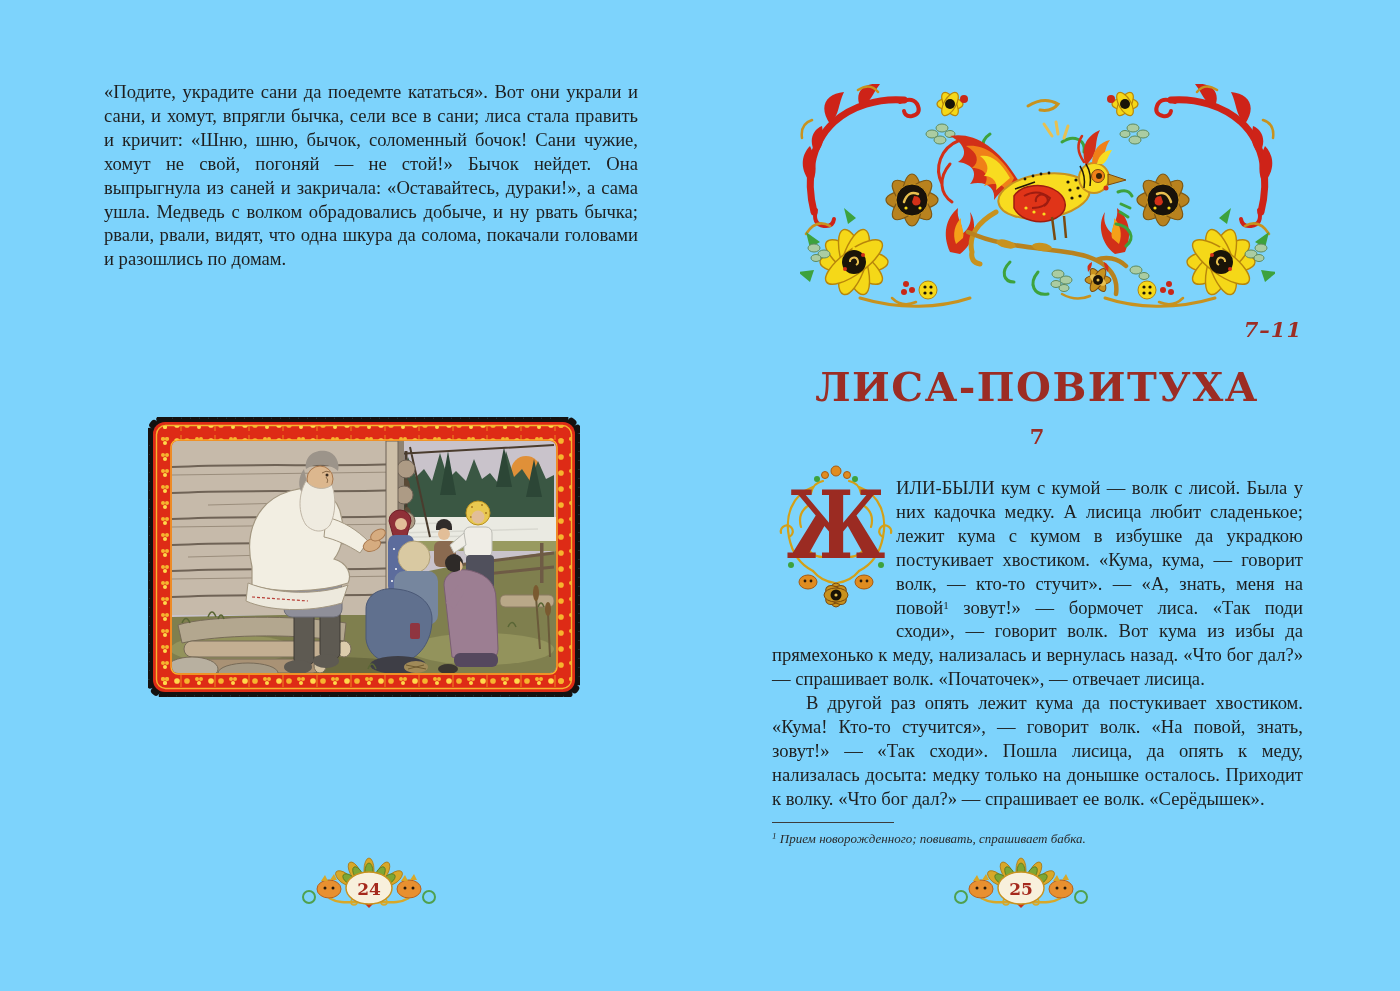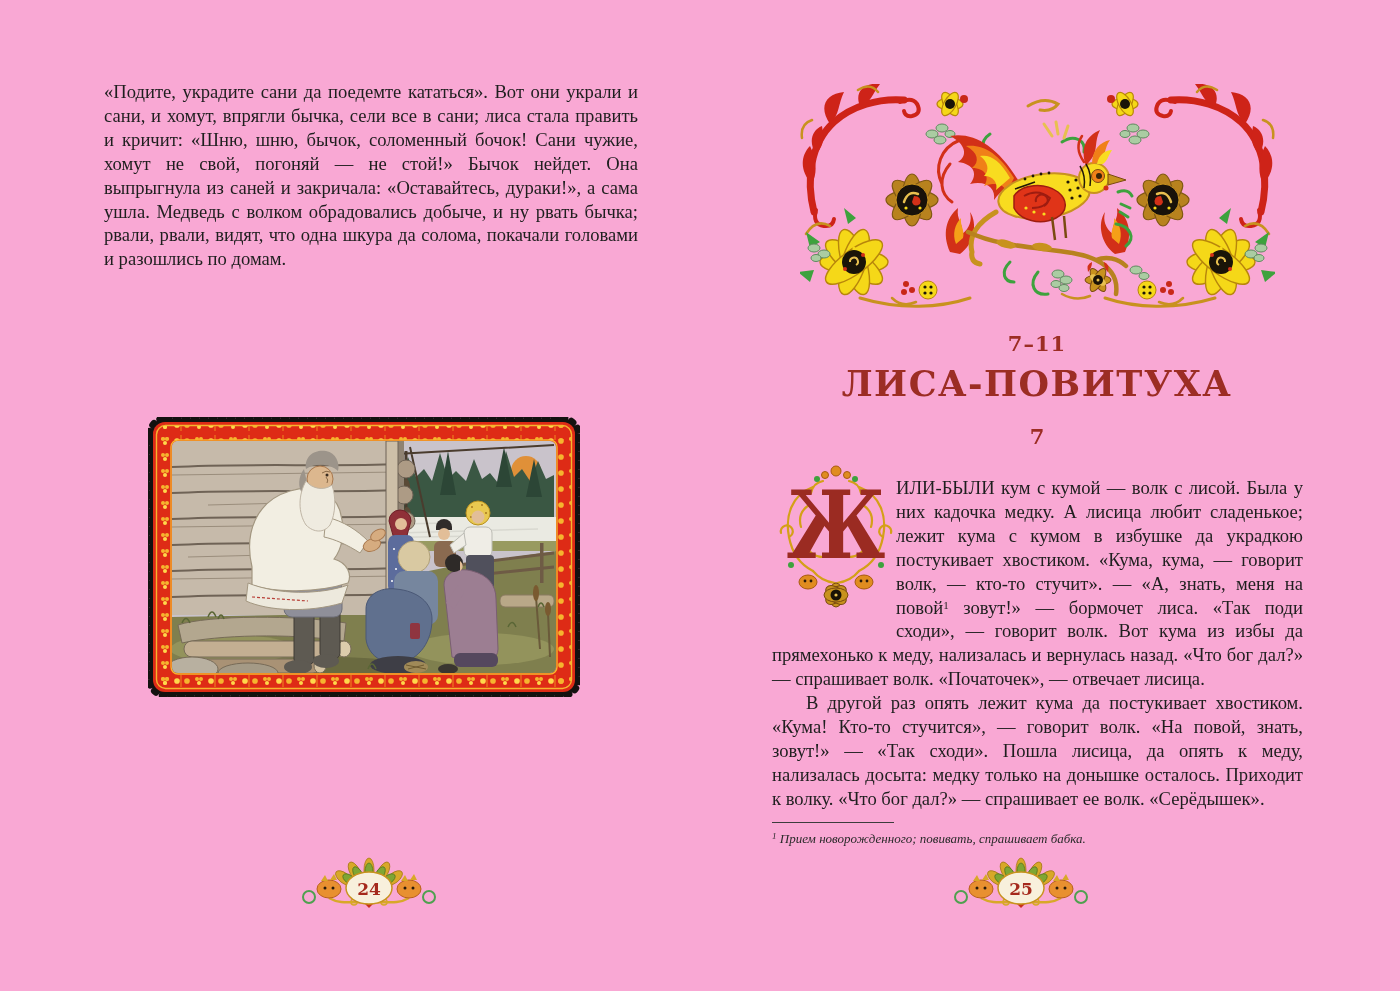--- a/index.html
+++ b/index.html
@@ -1,29 +1,29 @@
 <!DOCTYPE html>
 <html><head>
 <meta charset="utf-8">
 <style>
   html,body{margin:0;padding:0;background:#ffffff;}
-  .spread{position:relative;width:1400px;height:991px;background:#f9a8d4;overflow:hidden;
+  .spread{position:relative;width:1400px;height:991px;background:#7dd3fc;overflow:hidden;
           font-family:"Liberation Serif",serif;color:#1f1f1f;}
   p{margin:0;}
   
   .left-body{position:absolute;left:104px;top:80px;width:534px;
              font-size:18.6px;line-height:23.9px;text-align:justify;}
   .illus{position:absolute;left:148px;top:417px;width:432px;height:280px;}
   
   .header-orn{position:absolute;left:800px;top:84px;width:475px;height:230px;}
-  .tale-range{position:absolute;left:772px;top:331px;width:530px;text-align:center;
+  .tale-range{position:absolute;left:772px;top:317px;width:530px;text-align:right;
               font-family:"DejaVu Serif",serif;font-weight:bold;font-size:21px;
-              color:#9c2d24;letter-spacing:1px;}
+              color:#9c2d24;letter-spacing:1px;font-style:italic;}
   .tale-title{position:absolute;left:752px;top:363px;width:570px;text-align:center;
-              font-family:"DejaVu Serif",serif;font-weight:bold;font-size:35px;
+              font-family:"DejaVu Serif",serif;font-weight:bold;font-size:40px;
               color:#9c2d24;letter-spacing:1.5px;}
   .tale-no{position:absolute;left:772px;top:424px;width:530px;text-align:center;
            font-family:"DejaVu Serif",serif;font-weight:bold;font-size:21px;color:#9c2d24;}
   .right-body{position:absolute;left:772px;top:476px;width:531px;
               font-size:18.6px;line-height:23.9px;text-align:justify;}
   .dropfloat{float:left;width:124px;height:167px;}
   .dropcap-orn{position:absolute;left:779px;top:461px;width:114px;height:162px;}
   .para2{text-indent:34px;font-family:Liberation Serif, serif;}
   sup.note{font-size:11px;line-height:0;vertical-align:5px;}
   .fn-rule{position:absolute;left:772px;top:822px;width:122px;height:0;

